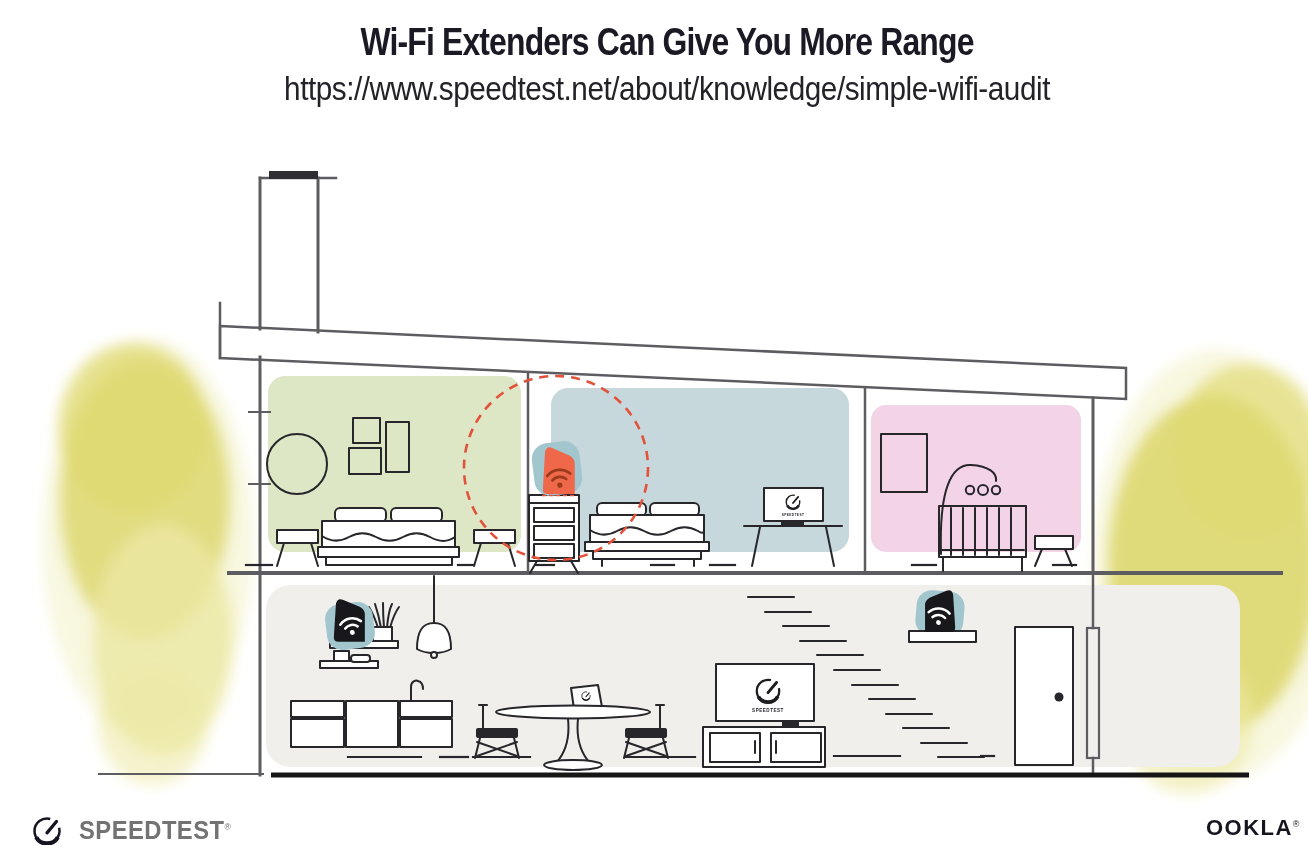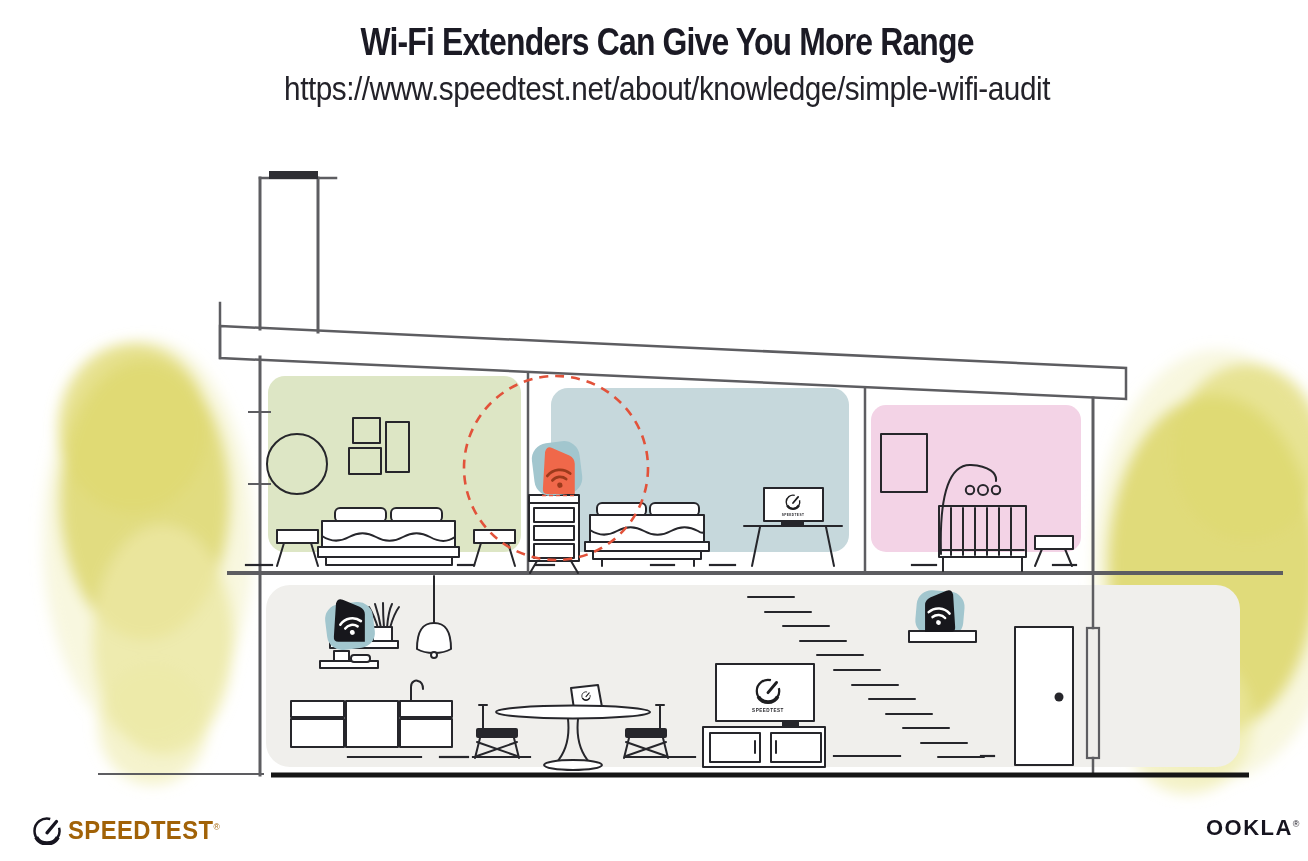--- a/index.html
+++ b/index.html
@@ -4,21 +4,21 @@
 <style>
   html,body{margin:0;padding:0;background:#fff;}
   #page{position:relative;width:1308px;height:861px;background:#fff;overflow:hidden;
         font-family:"Liberation Sans",sans-serif;margin-left:13px;}
   #scene{position:absolute;left:0;top:0;width:1308px;height:861px;}
   .hdr{position:absolute;left:0;width:100%;text-align:center;color:var(--title_ink);}
   .hdr-title{top:20px;font-size:38px;font-weight:700;letter-spacing:-1px;
              transform:scaleX(.84);transform-origin:center;line-height:44px;}
   .hdr-url{top:68px;font-size:33px;font-weight:400;letter-spacing:-.5px;color:#232229;
            transform:scaleX(.9);transform-origin:center;line-height:42px;}
-  .logo-speedtest{position:absolute;left:20px;bottom:16px;display:flex;align-items:center;gap:7px;color:#a16207;}
+  .logo-speedtest{position:absolute;left:20px;bottom:16px;display:flex;align-items:center;gap:18px;color:#737373;}
   .logo-speedtest .txt{font-size:25px;font-weight:700;letter-spacing:.5px;transform:scaleX(.95);transform-origin:left center;}
   .logo-speedtest sup,.logo-ookla sup{font-size:9px;vertical-align:super;font-weight:400;}
   .logo-ookla{position:absolute;right:20px;bottom:20px;color:#16141f;font-size:22px;font-weight:700;letter-spacing:1.5px;}
   
   .ink{stroke:var(--ink);stroke-width:2;fill:none;stroke-linecap:round;stroke-linejoin:round;}
   .inkw{stroke:var(--ink);stroke-width:2;fill:#fff;stroke-linejoin:round;}
   .struct{stroke:var(--structure_gray);fill:none;stroke-linecap:square;}
   .stub{stroke:var(--ink);stroke-width:2.2;stroke-linecap:square;}
   .tvlabel{font-family:"Liberation Sans",sans-serif;font-weight:700;fill:#26262b;text-anchor:middle;}
   :root{

